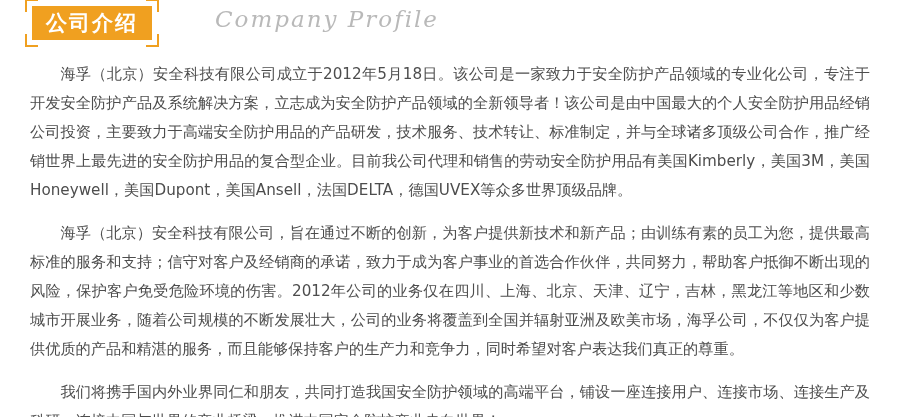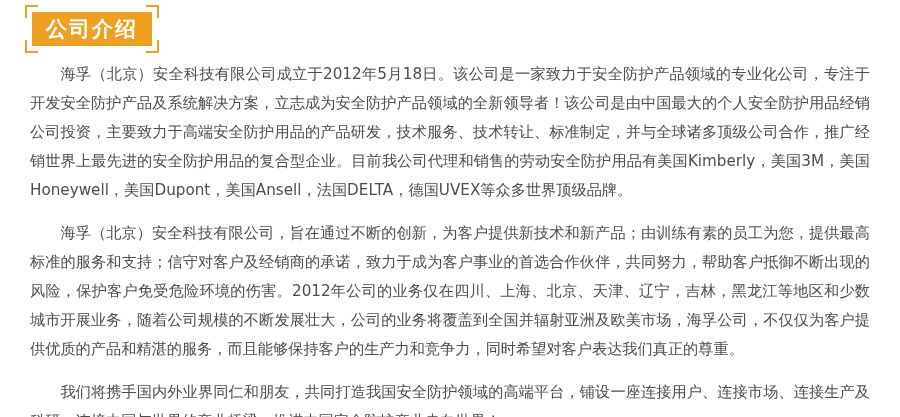--- a/index.html
+++ b/index.html
@@ -20,21 +20,20 @@
     height: 417px;
     box-sizing: border-box;
     padding: 0 14px;
   }
   
   .header {
     position: relative;
     height: 46px;
     padding-top: 6px;
     display: flex;
-    align-items: center;
     gap: 37px;
   }
   .title-badge {
     position: relative;
     display: inline-flex;
     align-items: center;
     justify-content: center;
     height: 34px;
     padding: 0 14px;
     margin-left: 18px;
@@ -111,20 +110,21 @@
 <body>
 
 <div class="page">
 
   <div class="header">
     <div class="title-badge">
       <span class="bracket-tr"></span>
       <span class="bracket-bl"></span>
       <span>公司介绍</span>
     </div>
+    <div class="title-en">Company  Profile</div>
   </div>
 
   <div class="content">
     <p class="para">海孚（北京）安全科技有限公司成立于2012年5月18日。该公司是一家致力于安全防护产品领域的专业化公司，专注于开发安全防护产品及系统解决方案，立志成为安全防护产品领域的全新领导者！该公司是由中国最大的个人安全防护用品经销公司投资，主要致力于高端安全防护用品的产品研发，技术服务、技术转让、标准制定，并与全球诸多顶级公司合作，推广经销世界上最先进的安全防护用品的复合型企业。目前我公司代理和销售的劳动安全防护用品有美国Kimberly，美国3M，美国Honeywell，美国Dupont，美国Ansell，法国DELTA，德国UVEX等众多世界顶级品牌。</p>
     <p class="para">海孚（北京）安全科技有限公司，旨在通过不断的创新，为客户提供新技术和新产品；由训练有素的员工为您，提供最高标准的服务和支持；信守对客户及经销商的承诺，致力于成为客户事业的首选合作伙伴，共同努力，帮助客户抵御不断出现的风险，保护客户免受危险环境的伤害。2012年公司的业务仅在四川、上海、北京、天津、辽宁，吉林，黑龙江等地区和少数城市开展业务，随着公司规模的不断发展壮大，公司的业务将覆盖到全国并辐射亚洲及欧美市场，海孚公司，不仅仅为客户提供优质的产品和精湛的服务，而且能够保持客户的生产力和竞争力，同时希望对客户表达我们真正的尊重。</p>
     <p class="para">我们将携手国内外业界同仁和朋友，共同打造我国安全防护领域的高端平台，铺设一座连接用户、连接市场、连接生产及科研、连接中国与世界的产业桥梁，推进中国安全防护产业走向世界！</p>
   </div>
 
 </div>
 

